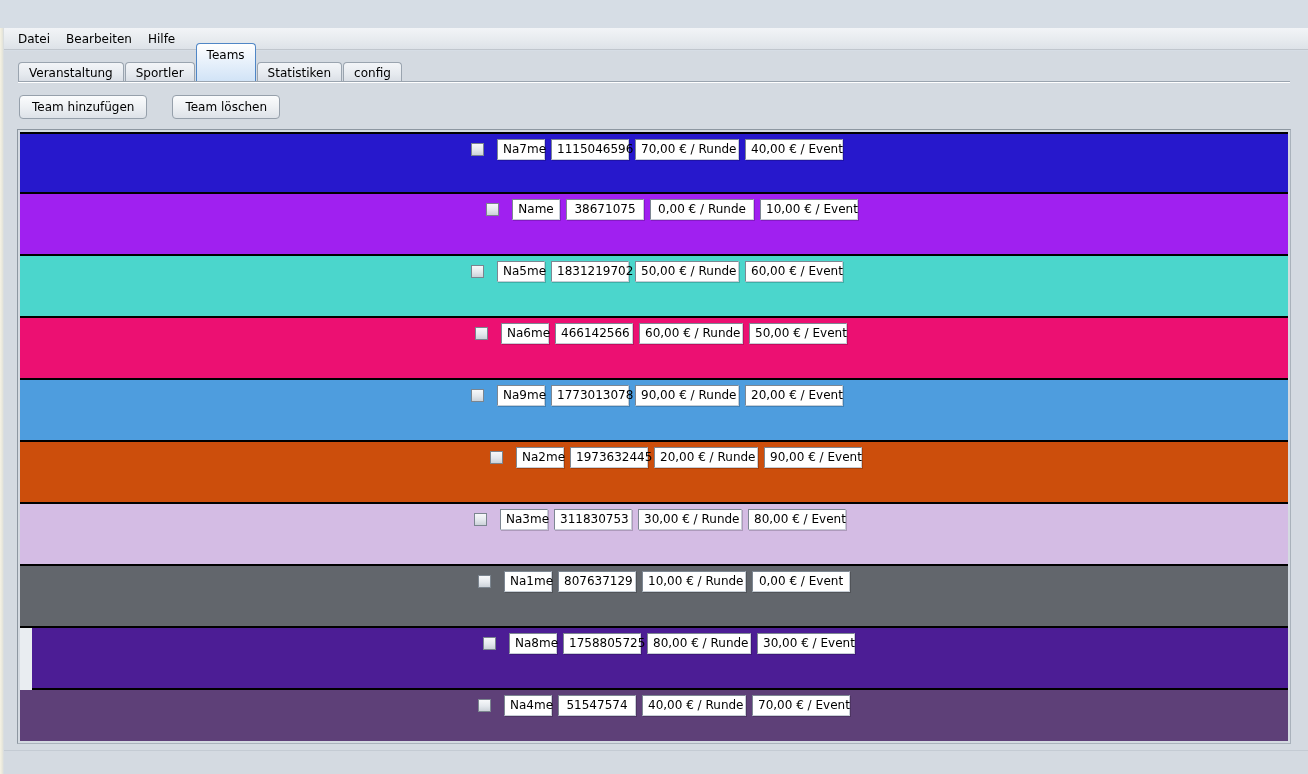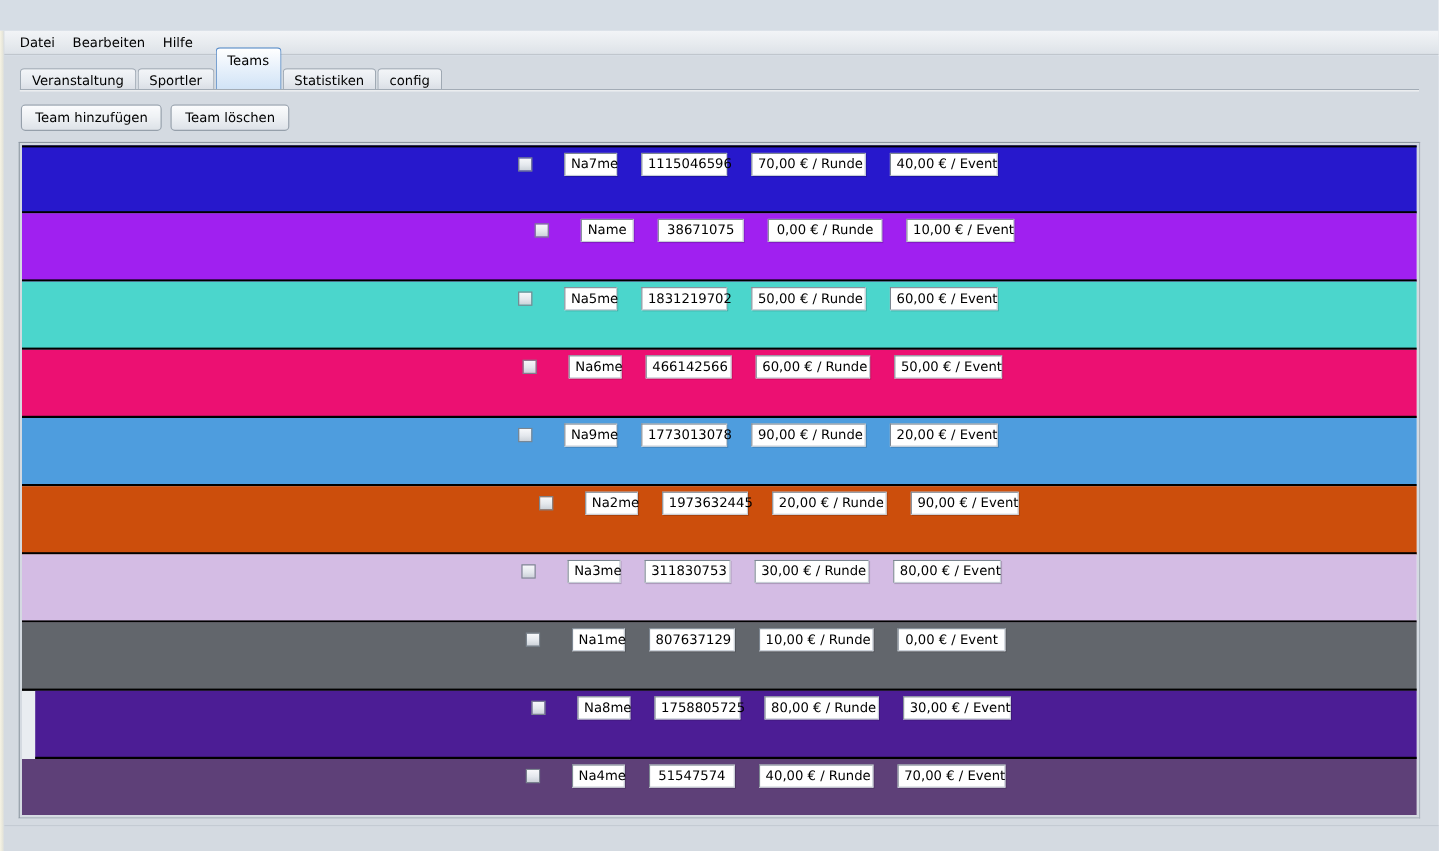--- a/index.html
+++ b/index.html
@@ -144,21 +144,21 @@
     background: #ffffff;
     border-top: 1px solid #9aa4af;
     box-sizing: border-box;
   }
 
   
   .toolbar {
     position: absolute;
     left: 19px; top: 44px;
     display: flex;
-    gap: 8px;
+    gap: 25px;
   }
   .tb-btn {
     height: 24px;
     line-height: 22px;
     padding: 0 12px;
     font-size: 12px;
     color: #000;
     background: linear-gradient(to bottom, #fbfcfd 0%, #eef1f4 48%, #dde2e8 100%);
     border: 1px solid #96a0ab;
     border-radius: 4px;
@@ -197,21 +197,21 @@
     overflow: hidden;
   }
   .team-row:first-child { border-top: 2px solid #000000; }
   .team-row:last-child { border-bottom: 2px solid #000000; }
 
   .row-fields {
     position: absolute;
     top: 5px;
     display: flex;
     align-items: center;
-    gap: 22px;
+    gap: 6px;
     white-space: nowrap;
   }
 
   .chk {
     width: 13px; height: 13px;
     background: linear-gradient(to bottom, #f7f8fa 0%, #e4e8ed 55%, #ccd2d9 100%);
     border: 1px solid #7b858f;
     box-sizing: border-box;
     margin-right: 7px;
     flex: 0 0 auto;

